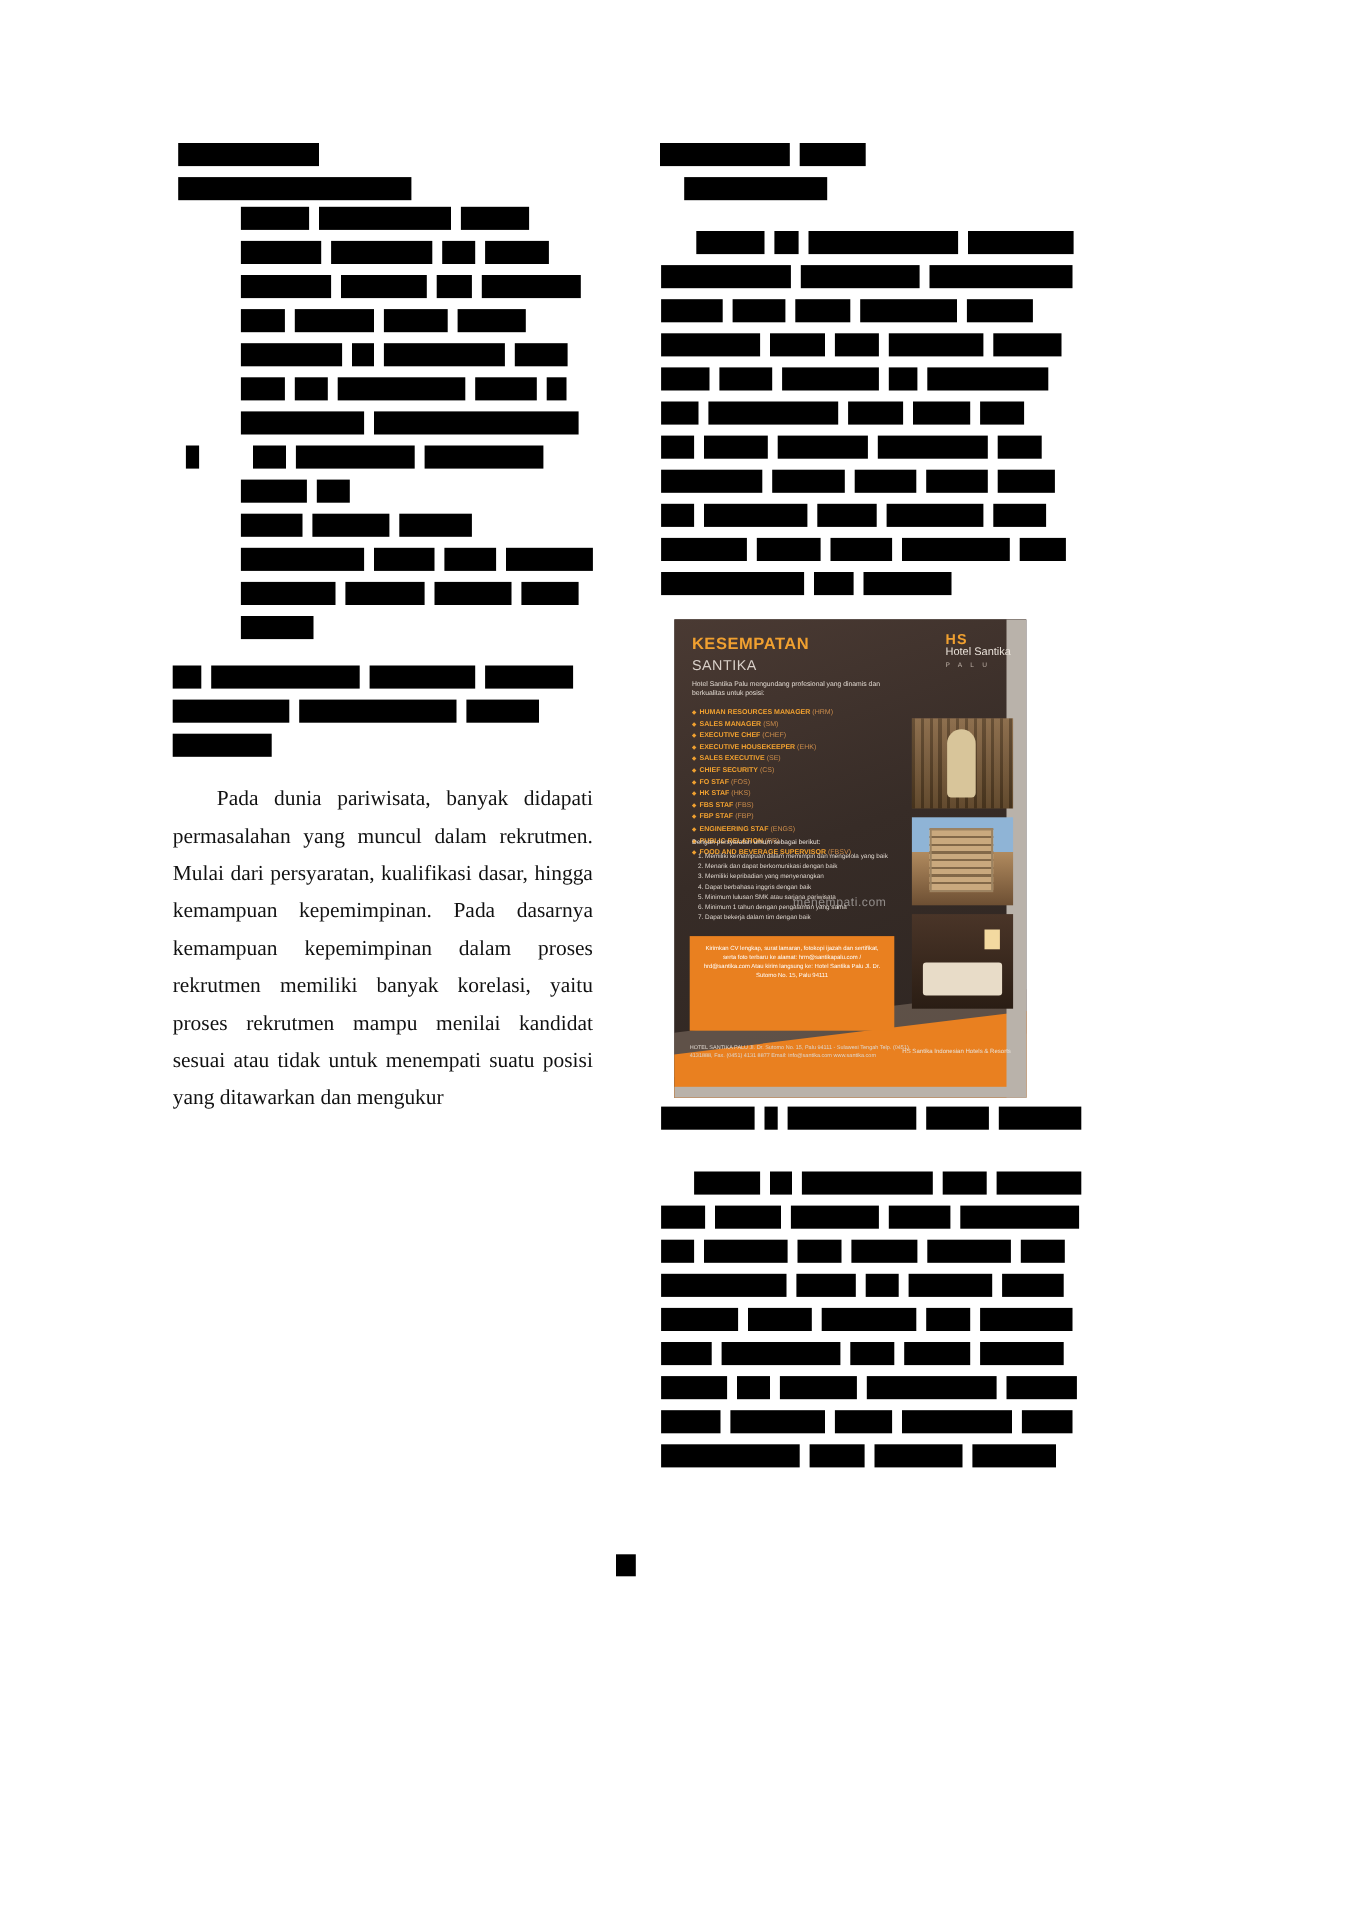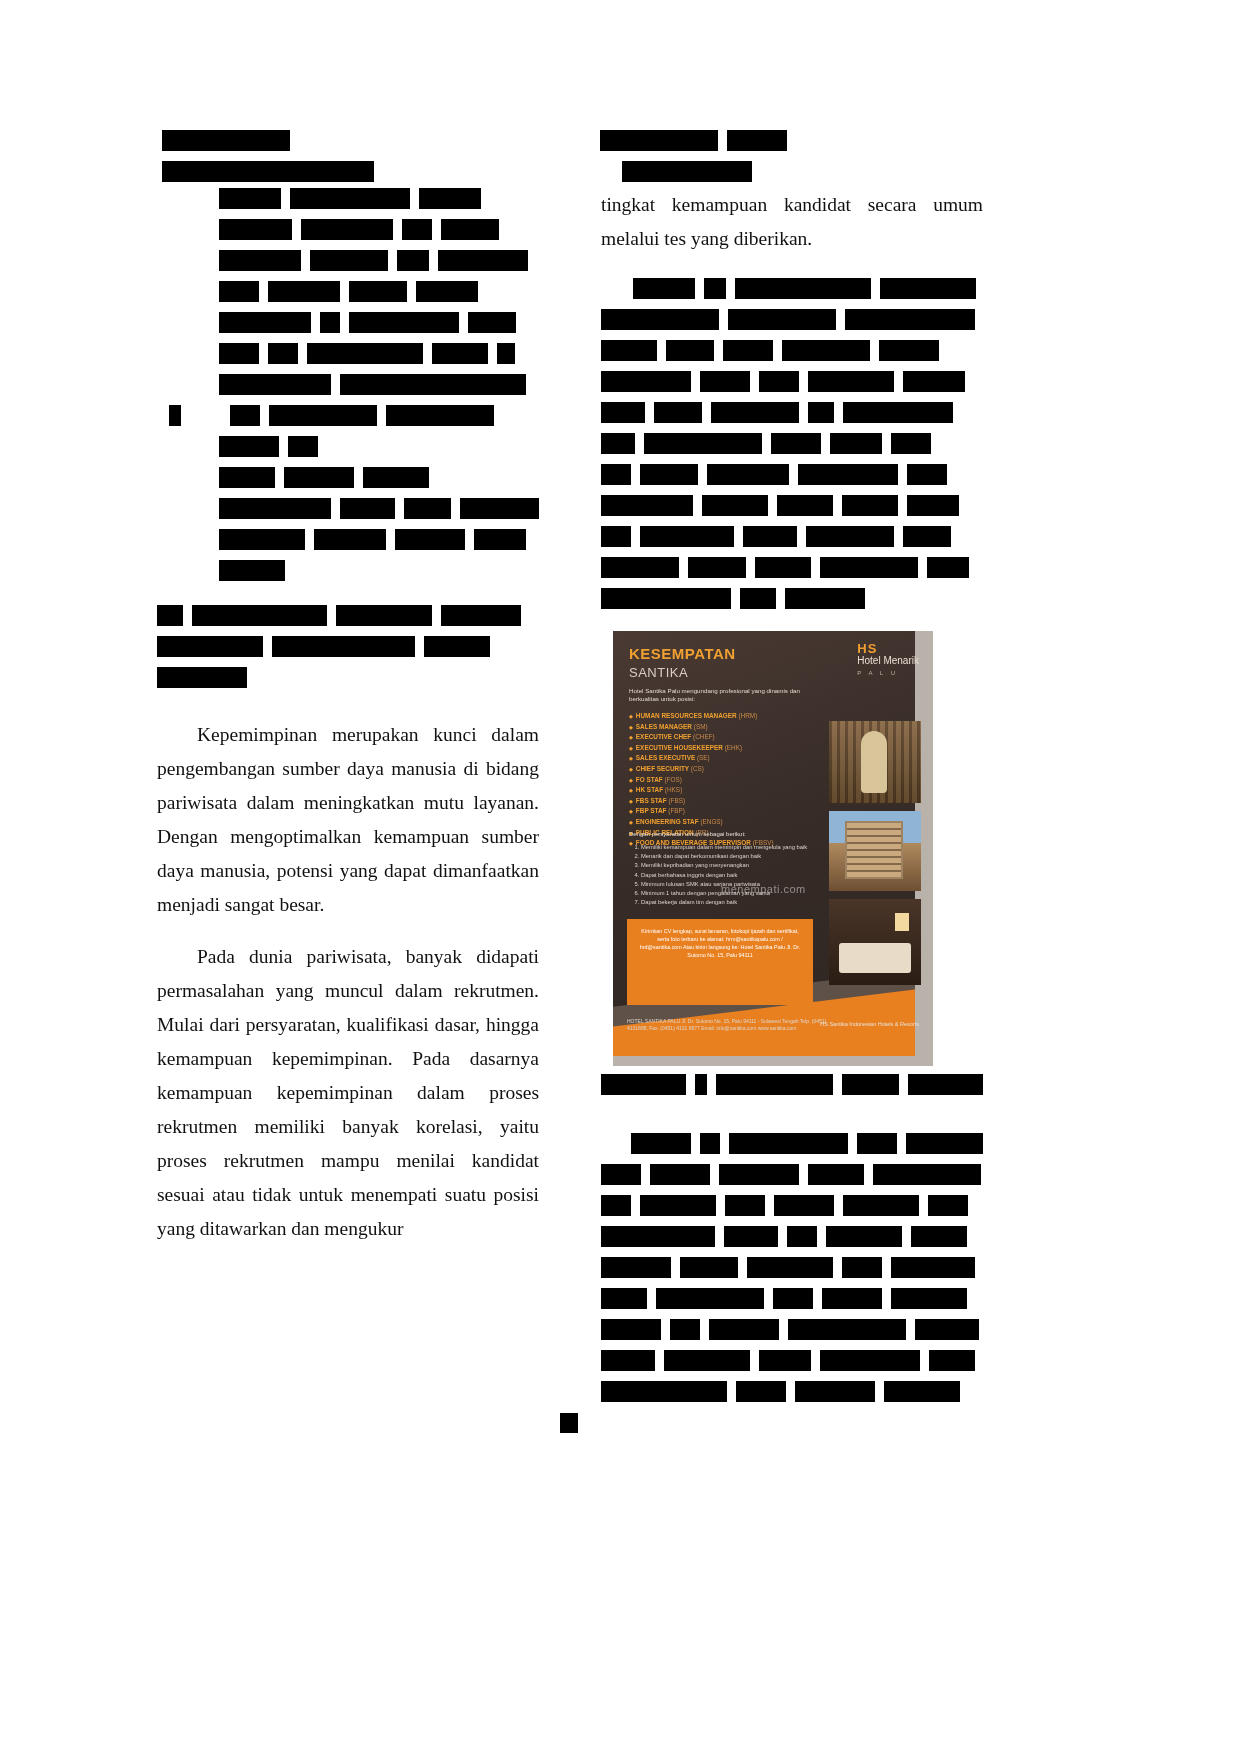--- a/index.html
+++ b/index.html
@@ -438,28 +438,26 @@
         <div class="rline">
             <span class="rb" style="width:106px"></span>
             <span class="rb" style="width:143px"></span>
             <span class="rb" style="width:66px"></span>
           </div>
         <div class="rline">
             <span class="rb" style="width:90px"></span>
           </div>
       </div>
 
-      <p class="para indent" style="margin-top:30px">Kepemimpinan merupakan kunci dalam pengembangan sumber daya manusia di bidang pariwisata dalam meningkatkan mutu layanan. Dengan mengoptimalkan kemampuan sumber daya manusia, potensi yang dapat dimanfaatkan menjadi sangat besar.</p>
 
       <p class="para indent">Pada dunia pariwisata, banyak didapati permasalahan yang muncul dalam rekrutmen. Mulai dari persyaratan, kualifikasi dasar, hingga kemampuan kepemimpinan. Pada dasarnya kemampuan kepemimpinan dalam proses rekrutmen memiliki banyak korelasi, yaitu proses rekrutmen mampu menilai kandidat sesuai atau tidak untuk menempati suatu posisi yang ditawarkan dan mengukur</p>
     </div>
 
     <div class="col">
 
-      <p class="para" style="margin-top:0">tingkat kemampuan kandidat secara umum melalui tes yang diberikan.</p>
 
       <div class="block-group" style="margin-top:22px">
         <div class="rline" style="padding-left:32px">
             <span class="rb" style="width:62px"></span>
             <span class="rb" style="width:22px"></span>
             <span class="rb" style="width:136px"></span>
             <span class="rb" style="width:96px"></span>
           </div>
         <div class="rline">
             <span class="rb" style="width:118px"></span>
@@ -533,21 +531,21 @@
         <div class="fbg"></div>
         <div class="swoosh2"></div>
         <div class="swoosh"></div>
         <div class="greybar"></div>
 
         <div class="ftitle">KESEMPATAN</div>
         <div class="fsub">SANTIKA</div>
 
         <div class="flogo">
           <span class="mark">HS</span>
-          <span>Hotel Menarik</span>
+          <span>Hotel Santika</span>
           <span class="sub">P A L U</span>
         </div>
 
         <div class="fintro">Hotel Santika Palu mengundang profesional yang dinamis dan berkualitas untuk posisi:</div>
 
         <ul class="poslist">
           <li><span>HUMAN RESOURCES MANAGER</span> <span class="code">(HRM)</span></li>
           <li><span>SALES MANAGER</span> <span class="code">(SM)</span></li>
           <li><span>EXECUTIVE CHEF</span> <span class="code">(CHEF)</span></li>
           <li><span>EXECUTIVE HOUSEKEEPER</span> <span class="code">(EHK)</span></li>

